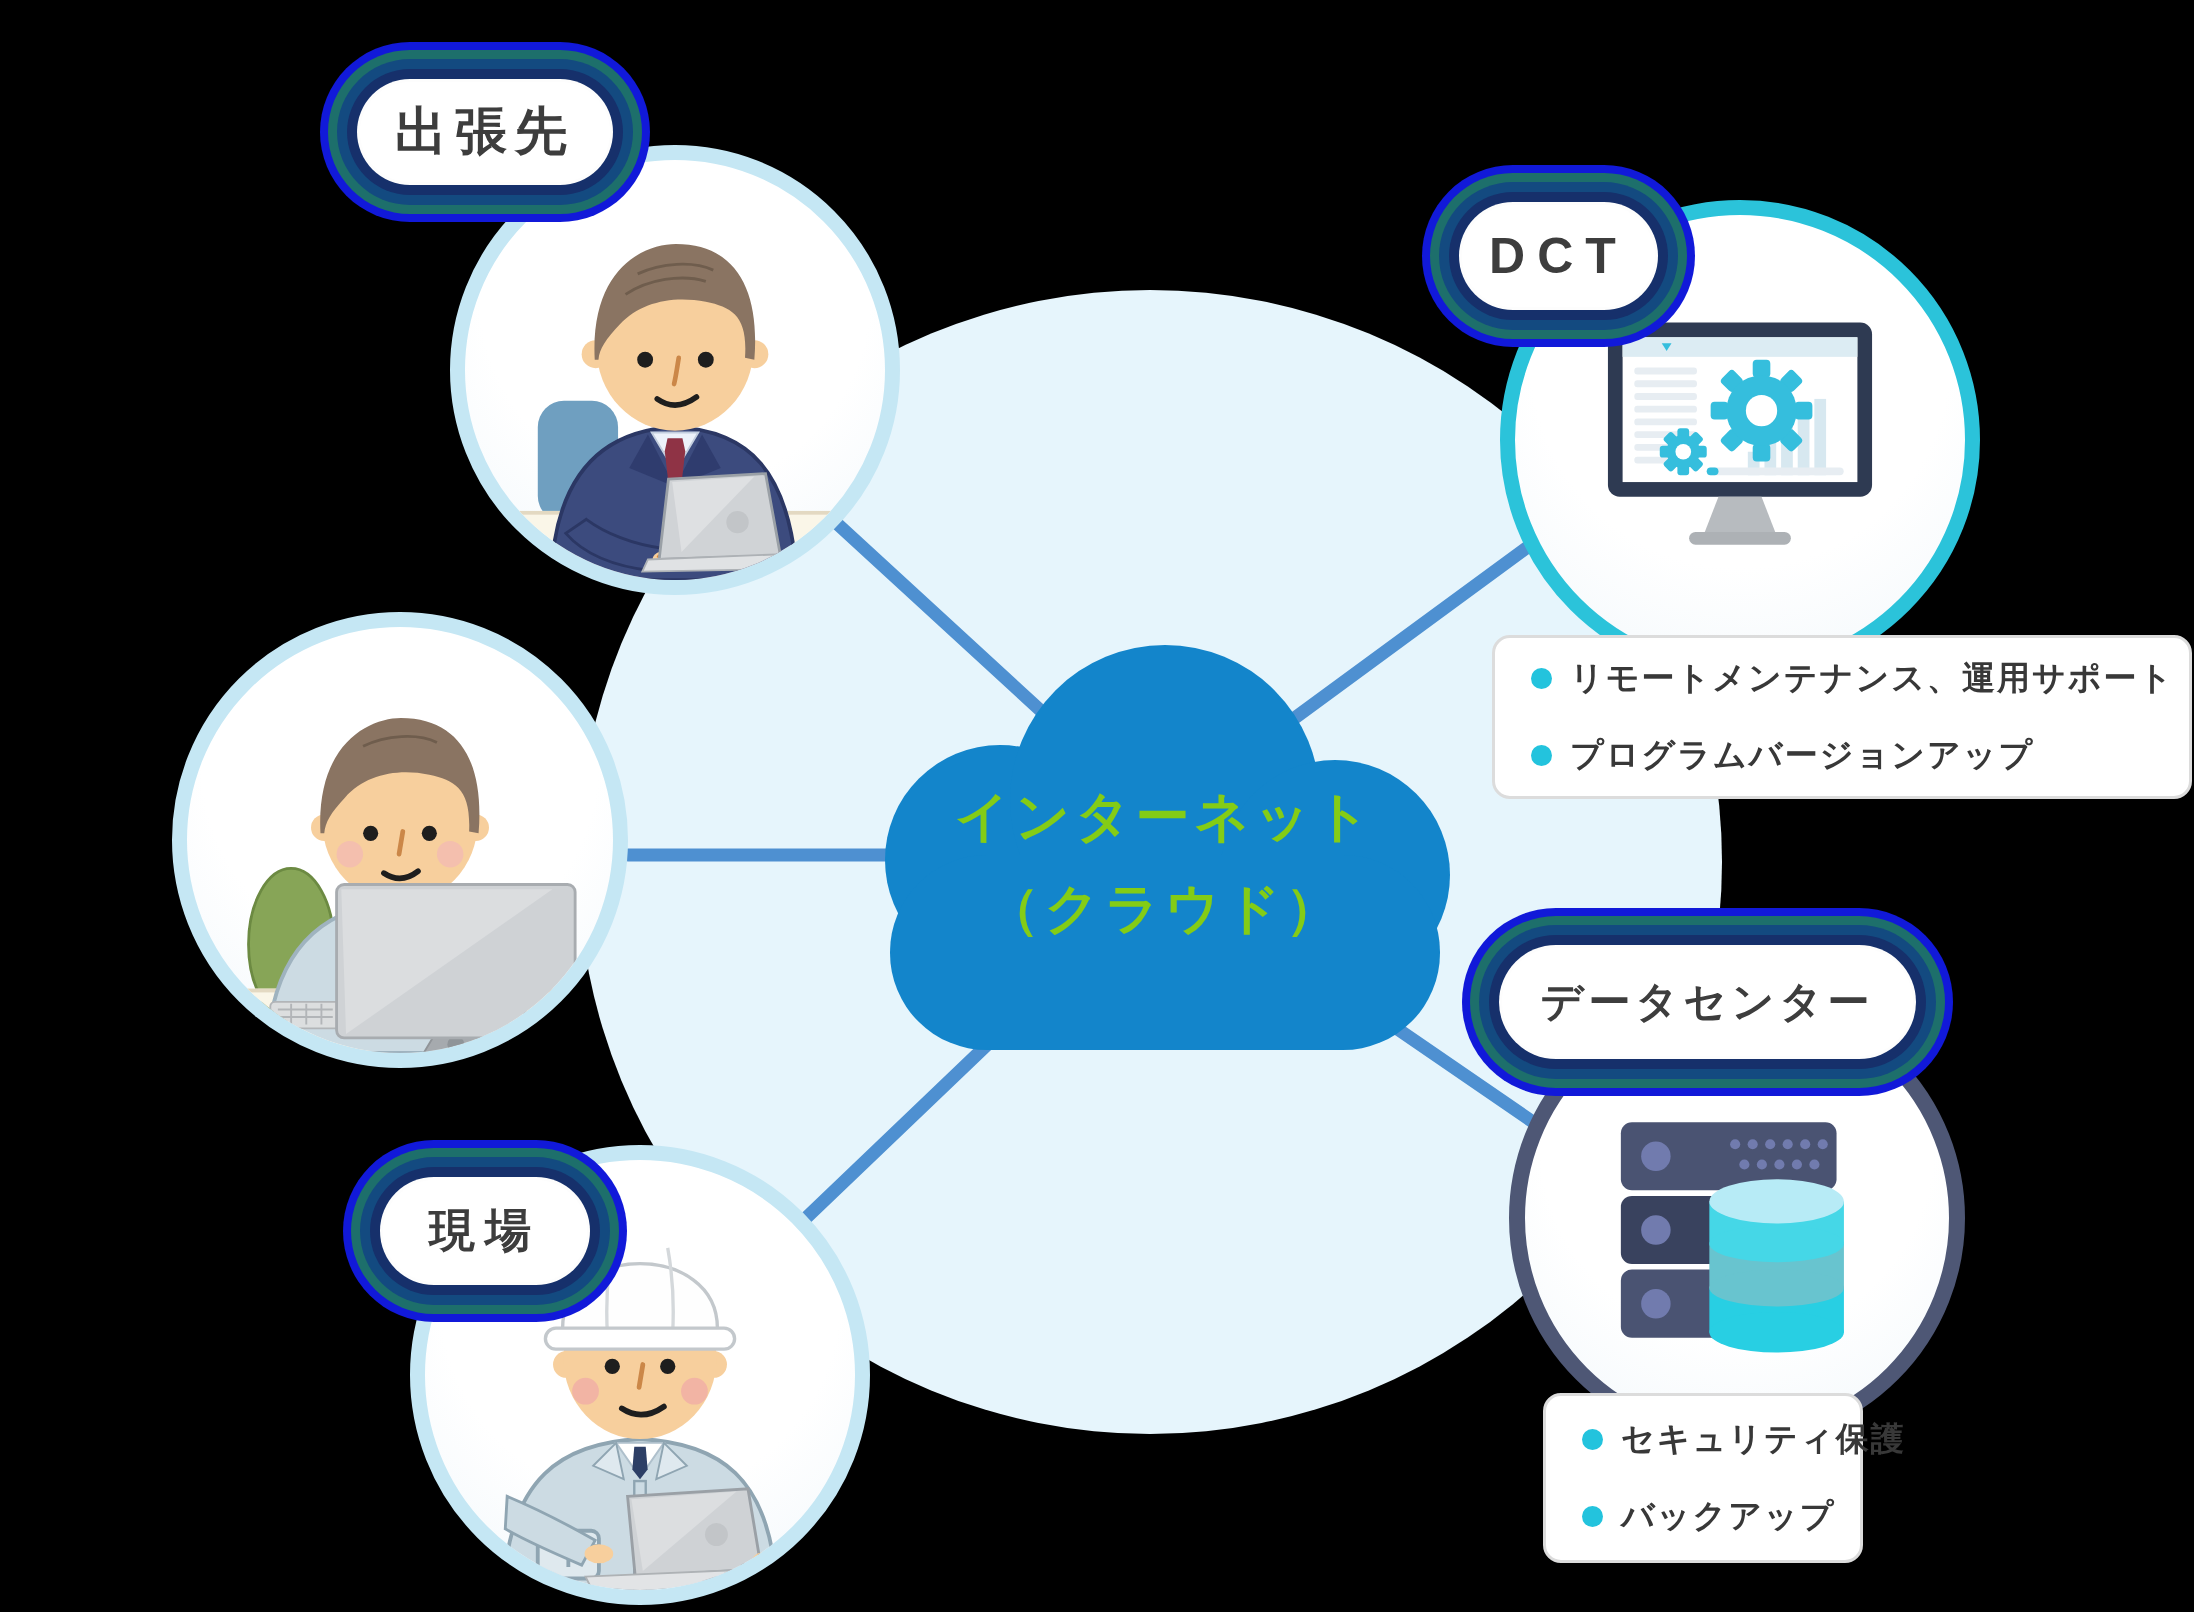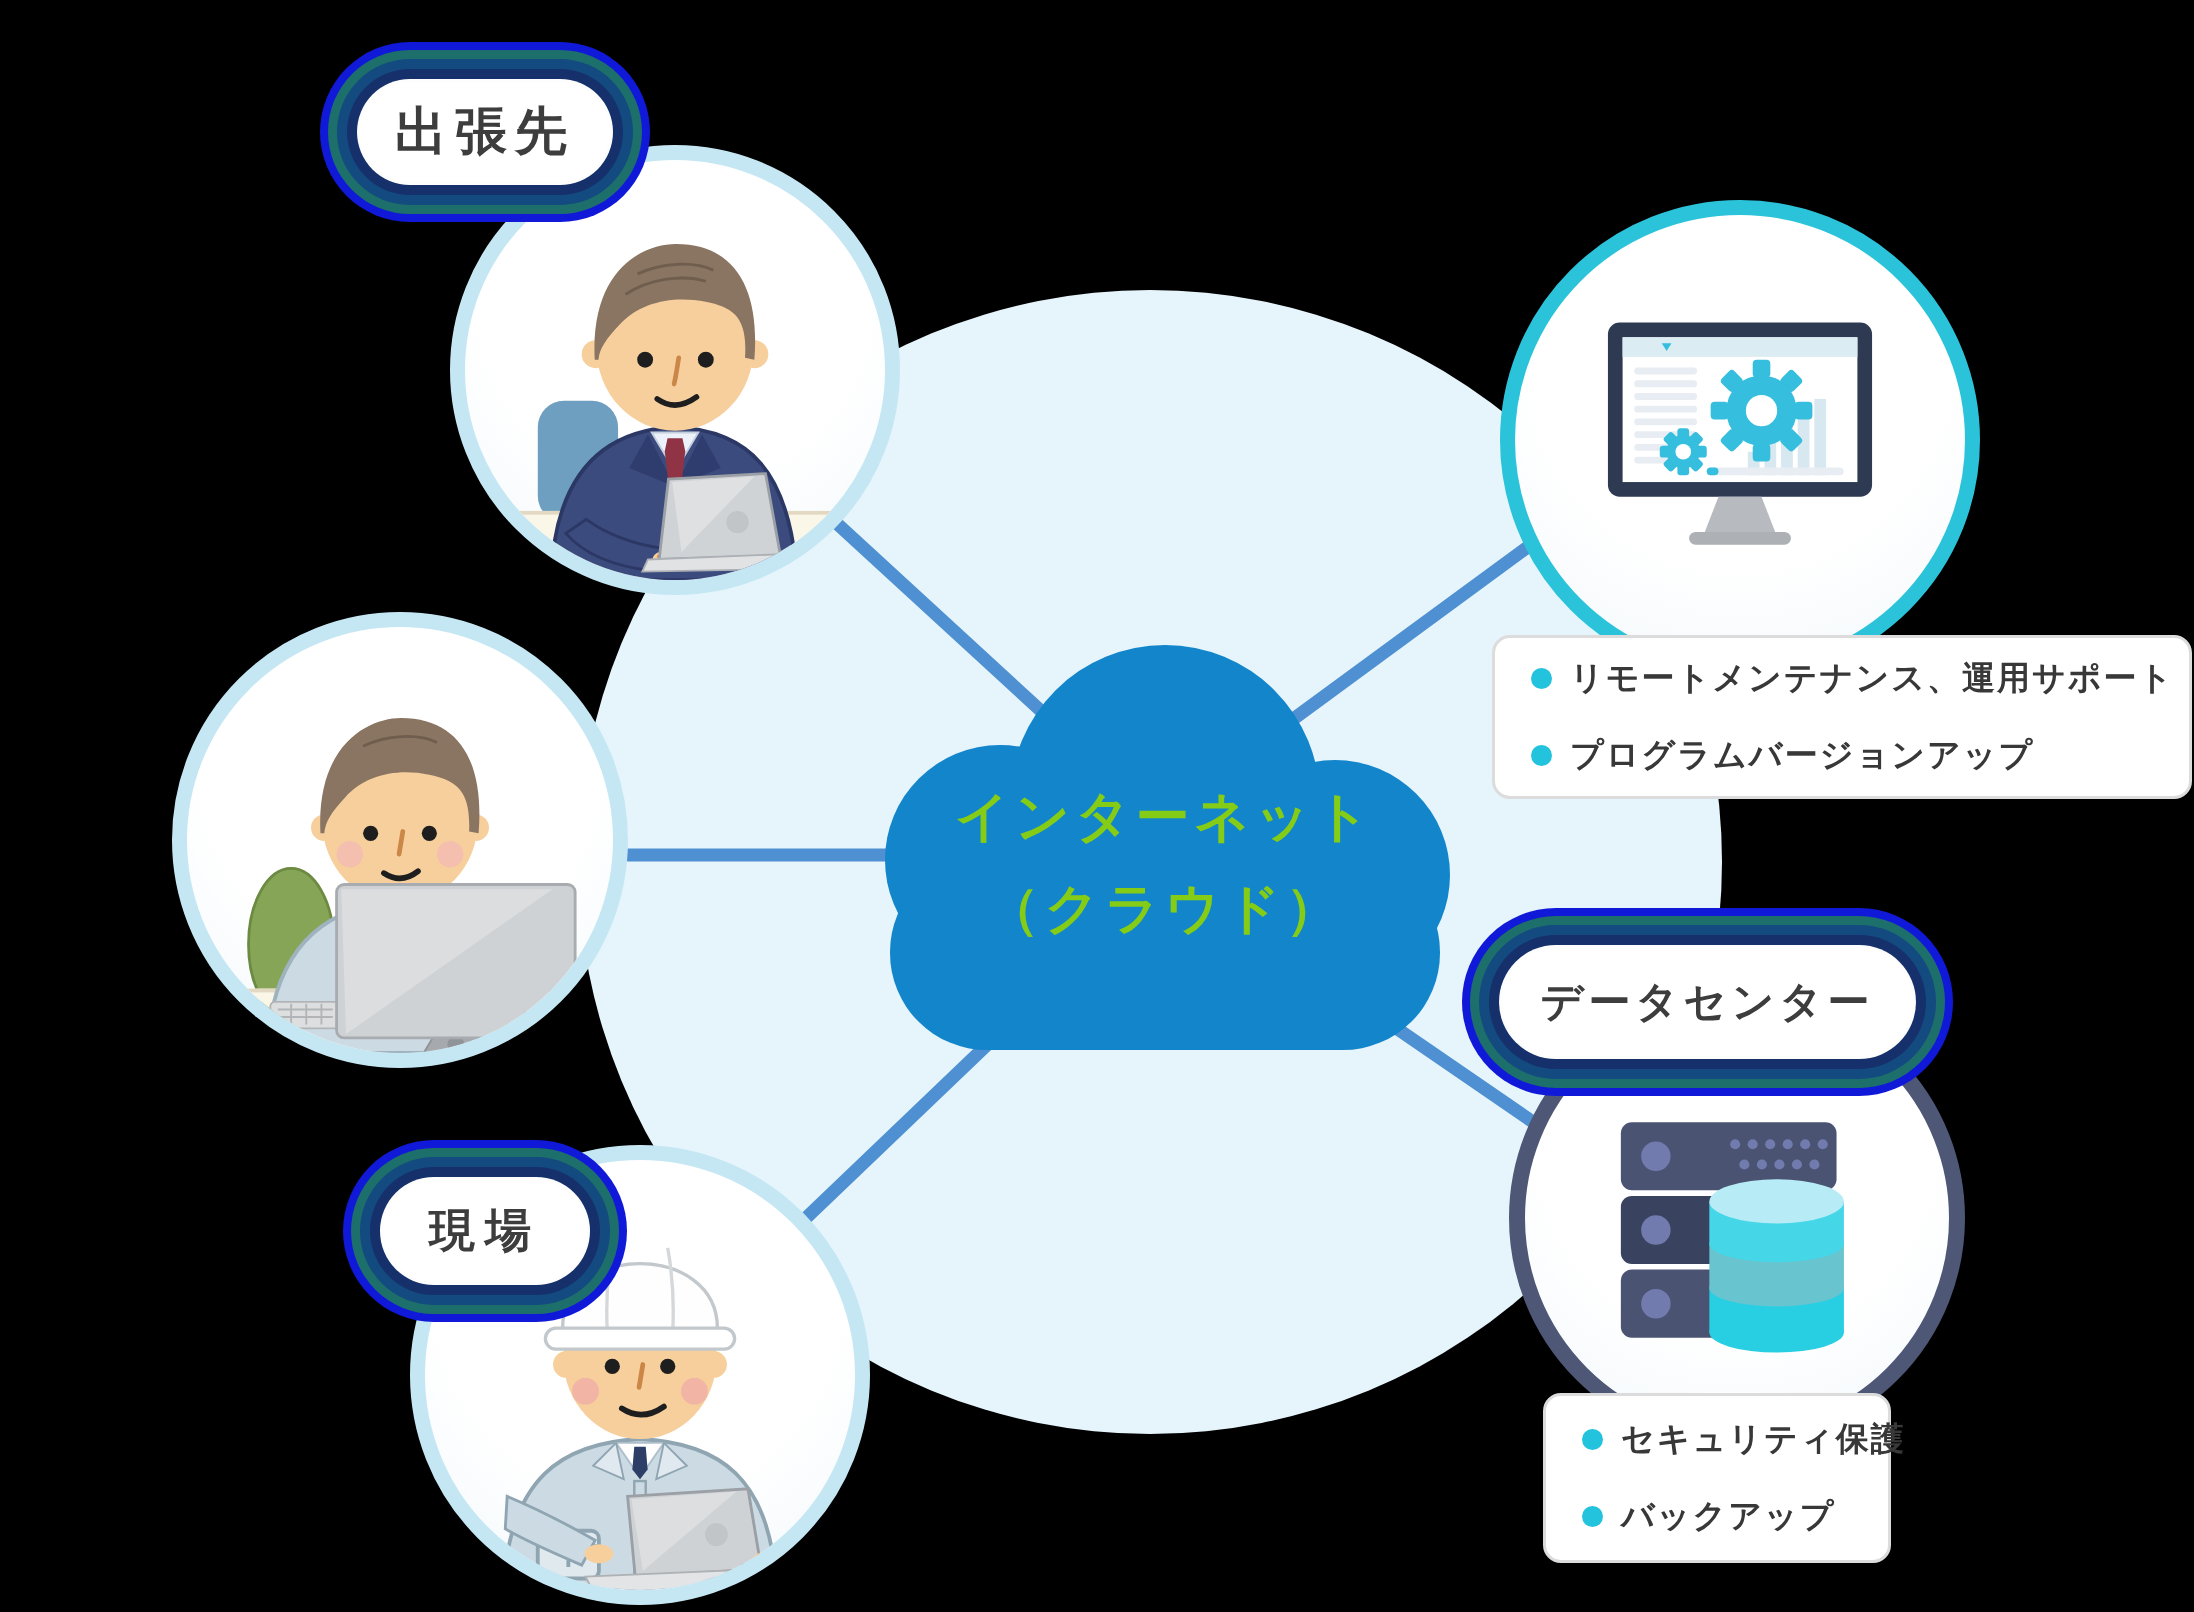--- a/index.html
+++ b/index.html
@@ -92,21 +92,21 @@
     border-radius: 18px;
     box-sizing: border-box;
     display: flex;
     flex-direction: column;
     justify-content: center;
     gap: 32px;
     padding: 20px 30px 20px 36px;
     z-index: 7;
   }
   .remote-card { left: 1492px; top: 635px;  width: 700px; height: 164px; }
-  .backup-card { left: 1543px; top: 1393px; width: 348px; height: 170px; }
+  .backup-card { left: 1543px; top: 1393px; width: 320px; height: 170px; }
   .card-row { display: flex; align-items: center; }
   .bullet {
     width: 21px; height: 21px;
     border-radius: 50%;
     background: #23c3dd;
     margin-right: 18px;
     flex: 0 0 auto;
   }
   .card-text {
     color: #383838;
@@ -339,20 +339,23 @@
       </g>
     </svg>
   </div>
 
   <div class="pill trip-pill">
     <span>出張先</span>
   </div>
   <div class="pill site-pill">
     <span>現場</span>
   </div>
+  <div class="pill dct-pill">
+    <span>DCT</span>
+  </div>
   <div class="pill dc-pill">
     <span>データセンター</span>
   </div>
 
   <div class="card remote-card">
     <div class="card-row">
       <span class="bullet"></span>
       <span class="card-text">リモートメンテナンス、運用サポート</span>
     </div>
     <div class="card-row">

